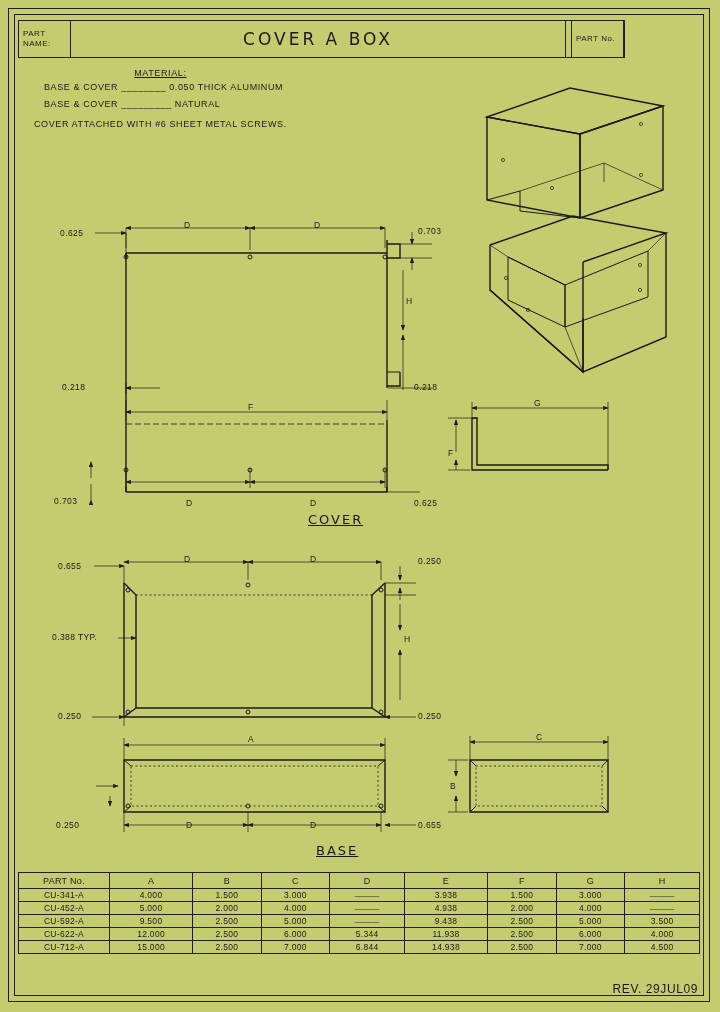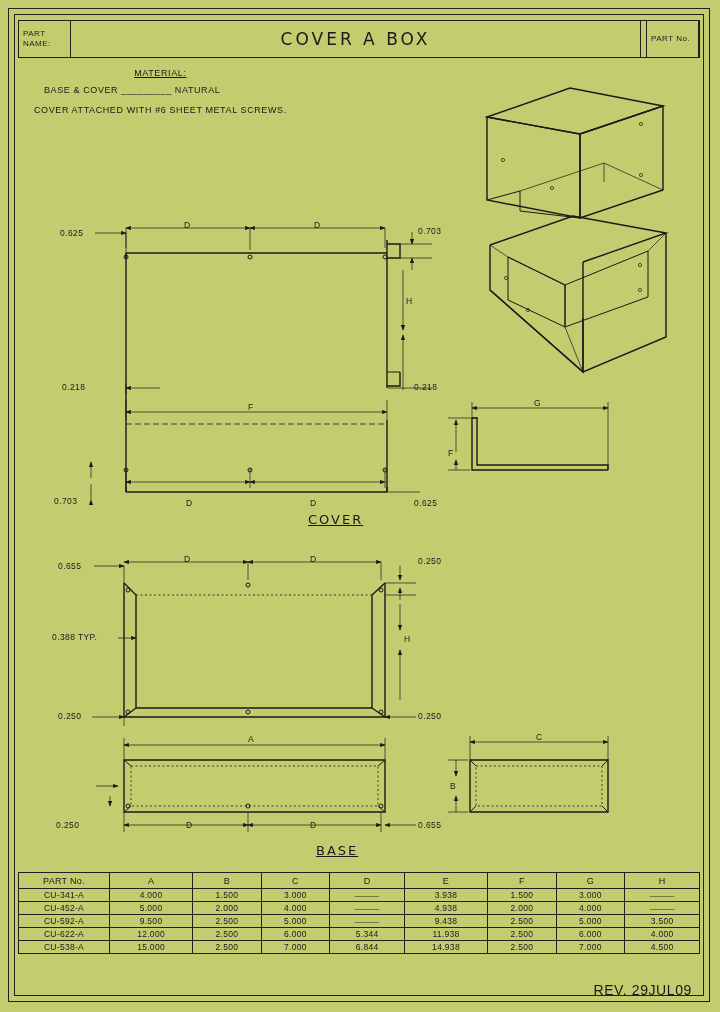--- a/index.html
+++ b/index.html
@@ -31,21 +31,21 @@
     position: absolute;
     left: 14px; top: 14px;
     width: 690px; height: 982px;
     border: 1px solid #20201c;
     box-sizing: border-box;
   }
   
   .titleblock {
     position: absolute;
     left: 18px; top: 20px;
-    width: 682px; height: 38px;
+    width: 607px; height: 38px;
     border: 1.2px solid #20201c;
     box-sizing: border-box;
     display: flex;
     align-items: stretch;
   }
   .tb-cell {
     display: flex;
     flex-direction: column;
     justify-content: center;
     box-sizing: border-box;
@@ -126,22 +126,22 @@
     border: 1px solid #20201c;
     text-align: center;
     height: 12px;
     padding: 0;
     font-weight: normal;
   }
   .ptable th { height: 15px; font-size: 9px; }
   .ptable td.dashcell { font-size: 8px; }
   .rev {
     position: absolute;
-    right: 28px; top: 982px;
-    font-size: 14px;
+    right: 22px; top: 982px;
+    font-size: 12px;
     letter-spacing: .6px;
   }
 </style>
 </head>
 <body>
 
 <div id="sheet">
 
   <div class="border-outer"></div>
   <div class="border-inner"></div>
@@ -150,20 +150,21 @@
     <div class="tb-cell tb-label">PART NAME:</div>
     <div class="tb-cell tb-title">
       <span style="text-decoration:none">COVER  A  BOX</span>
     </div>
     <div class="tb-sep"></div>
     <div class="tb-cell tb-label">PART No.</div>
   </div>
 
   <div class="notes">
     <div class="u">MATERIAL:</div>
+    <div class="ind">BASE &amp; COVER ________ 0.050 THICK ALUMINUM</div>
     <div style="height:3px"></div>
     <div class="ind">BASE &amp; COVER _________ NATURAL</div>
     <div style="height:6px"></div>
     <div>COVER ATTACHED WITH #6 SHEET METAL SCREWS.</div>
   </div>
 
   <svg width="720" height="1012">
 
     <g>
       <path class="ln-th" d="M487,117 L487,200 L580,218 L580,134 Z"></path>
@@ -444,21 +445,21 @@
         <td>12.000</td>
         <td>2.500</td>
         <td>6.000</td>
         <td>5.344</td>
         <td>11.938</td>
         <td>2.500</td>
         <td>6.000</td>
         <td>4.000</td>
       </tr>
       <tr>
-        <td>CU-538-A</td>
+        <td>CU-712-A</td>
         <td>15.000</td>
         <td>2.500</td>
         <td>7.000</td>
         <td>6.844</td>
         <td>14.938</td>
         <td>2.500</td>
         <td>7.000</td>
         <td>4.500</td>
       </tr>
     </tbody>

